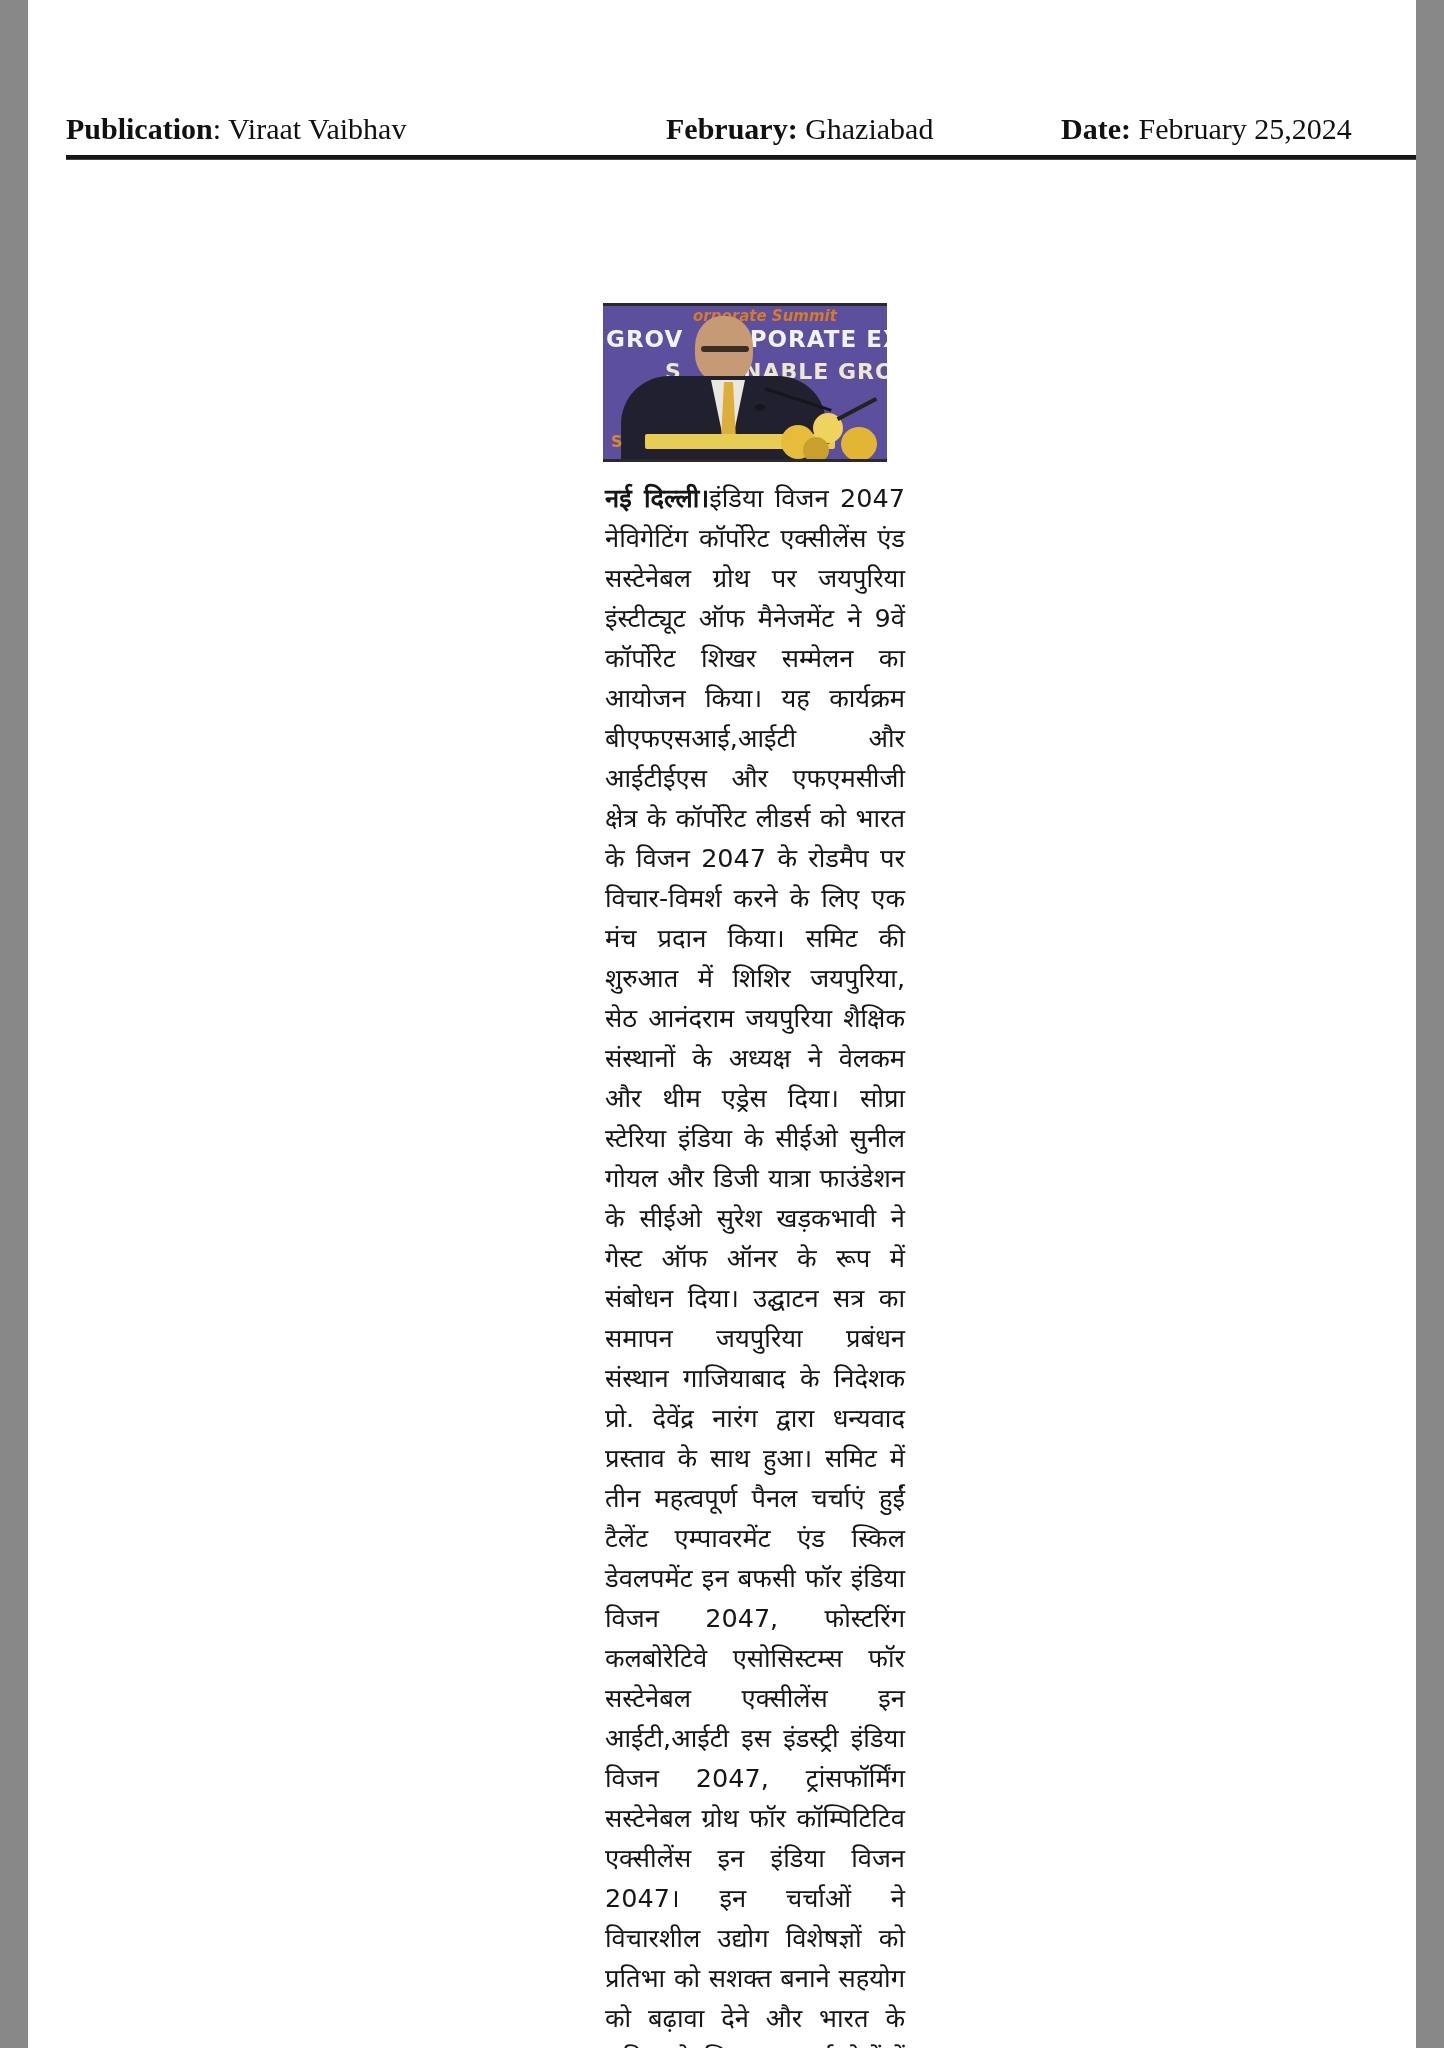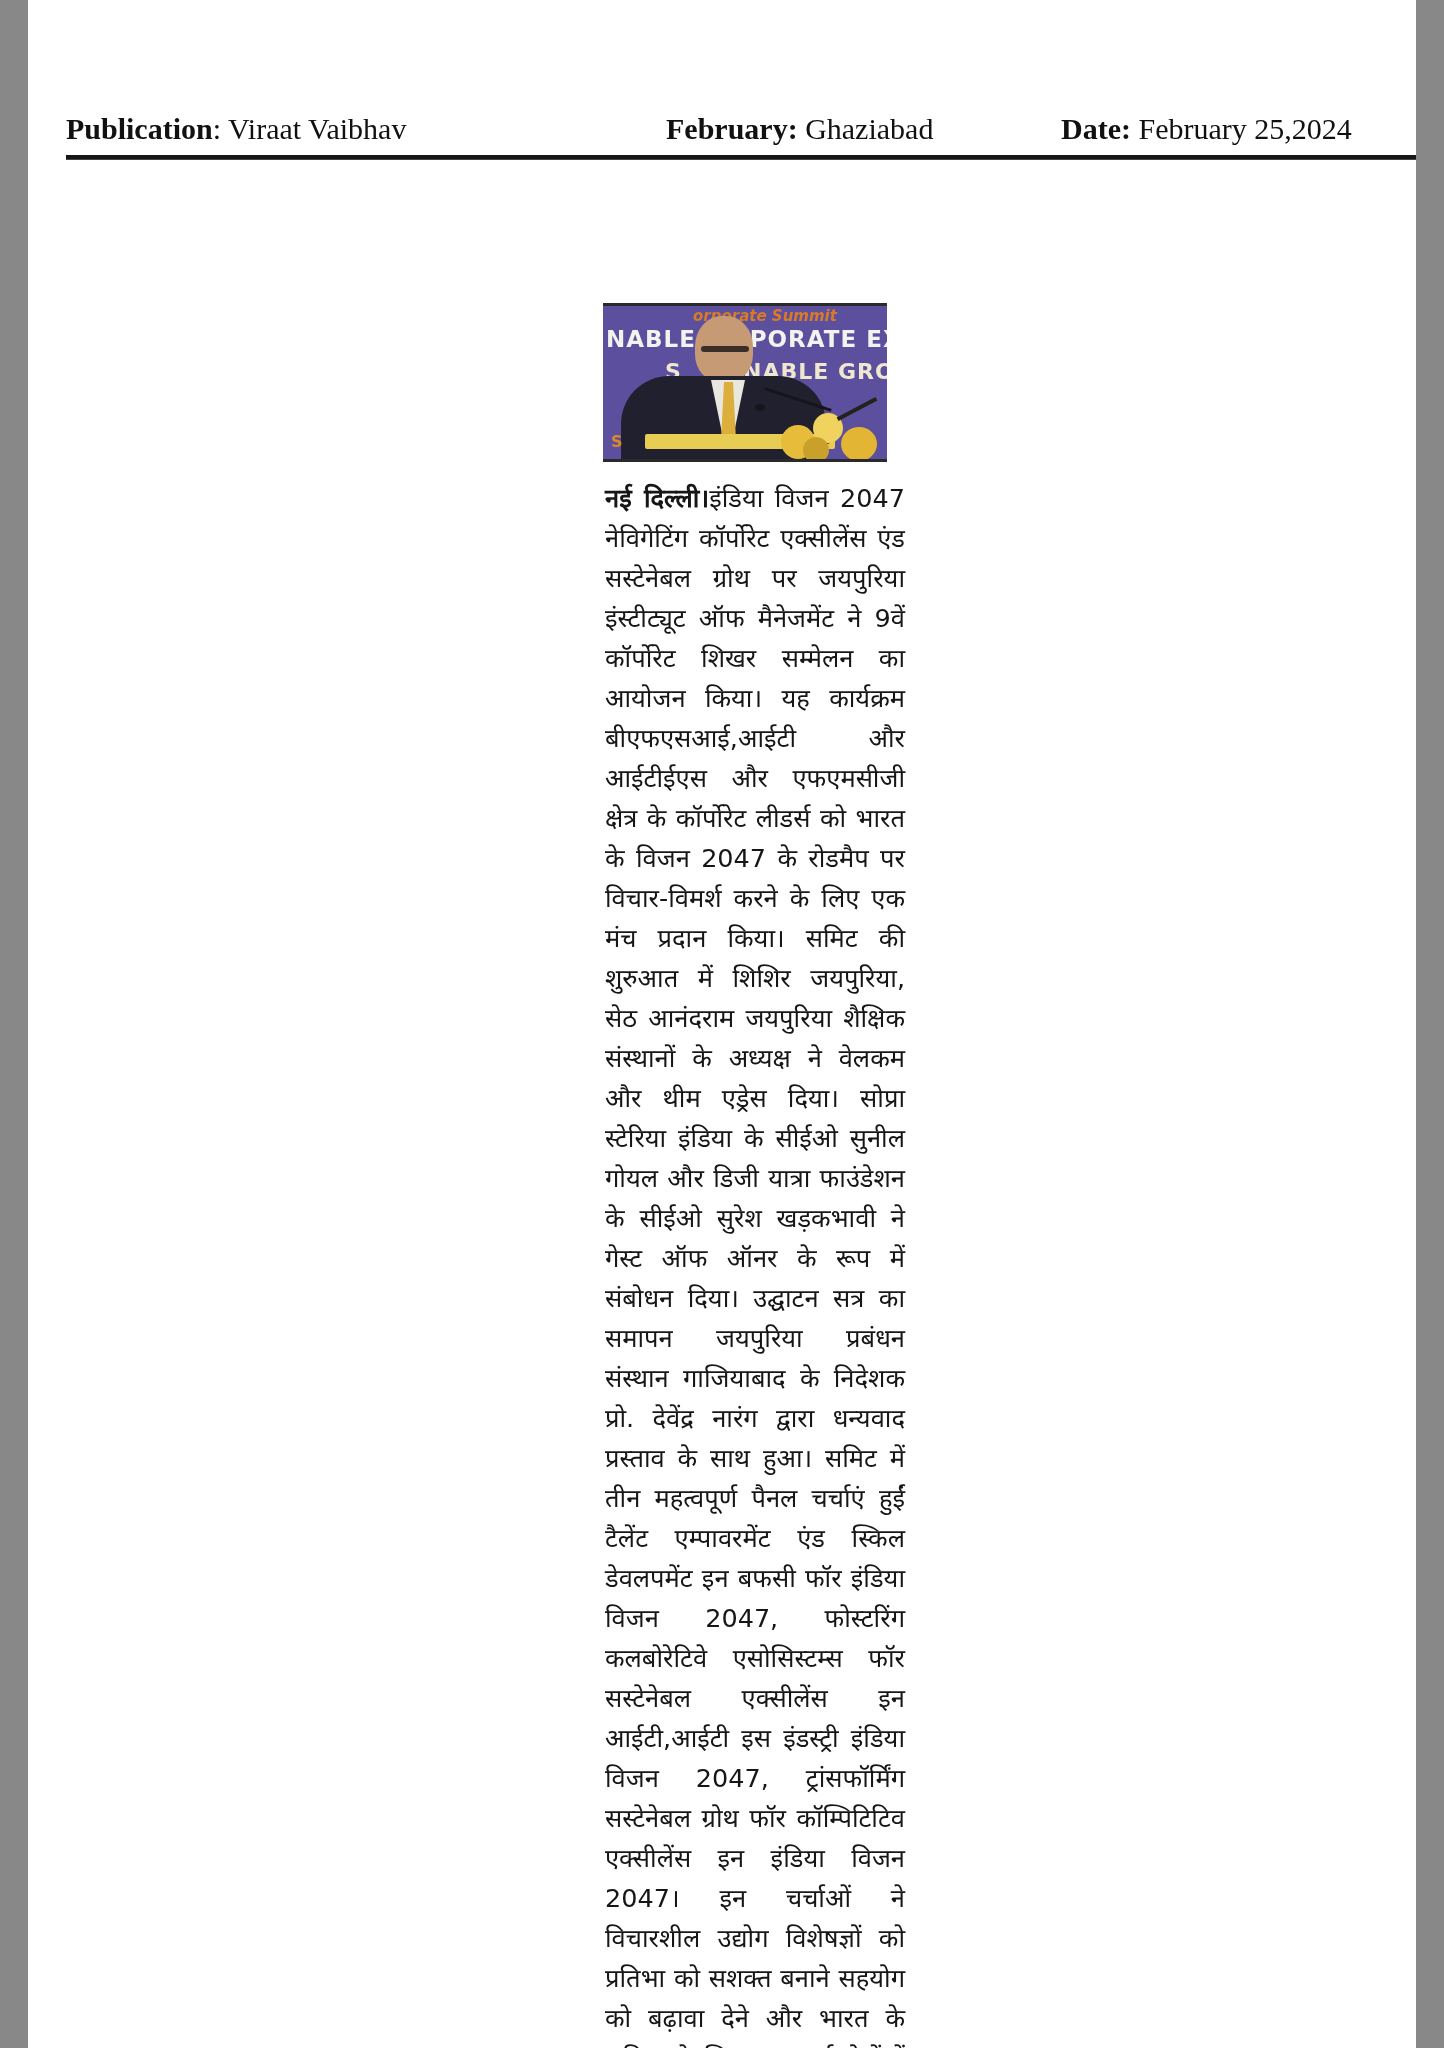--- a/index.html
+++ b/index.html
@@ -122,21 +122,21 @@
   <div class="clip-header">
     <div class="h-item h-pub"><b>Publication</b><span>: Viraat Vaibhav</span></div>
     <div class="h-item h-ed"><b>February:</b><span> Ghaziabad</span></div>
     <div class="h-item h-date"><b>Date:</b><span> February 25,2024</span></div>
   </div>
   <div class="header-rule"></div>
 
 
   <div class="photo">
     <div class="banner-top">orporate Summit</div>
-    <div class="banner-l2a">NABLE</div>
+    <div class="banner-l2a">GROV</div>
     <div class="banner-l2b">RPORATE EXC</div>
     <div class="banner-l3a">S</div>
     <div class="banner-l3b">NABLE GROV</div>
 
     <div class="speaker-head"></div>
     <div class="speaker-glasses"></div>
     <div class="speaker-suit"></div>
     <div class="speaker-shirt"></div>
     <div class="speaker-tie"></div>
     <div class="mic-boom"></div>

